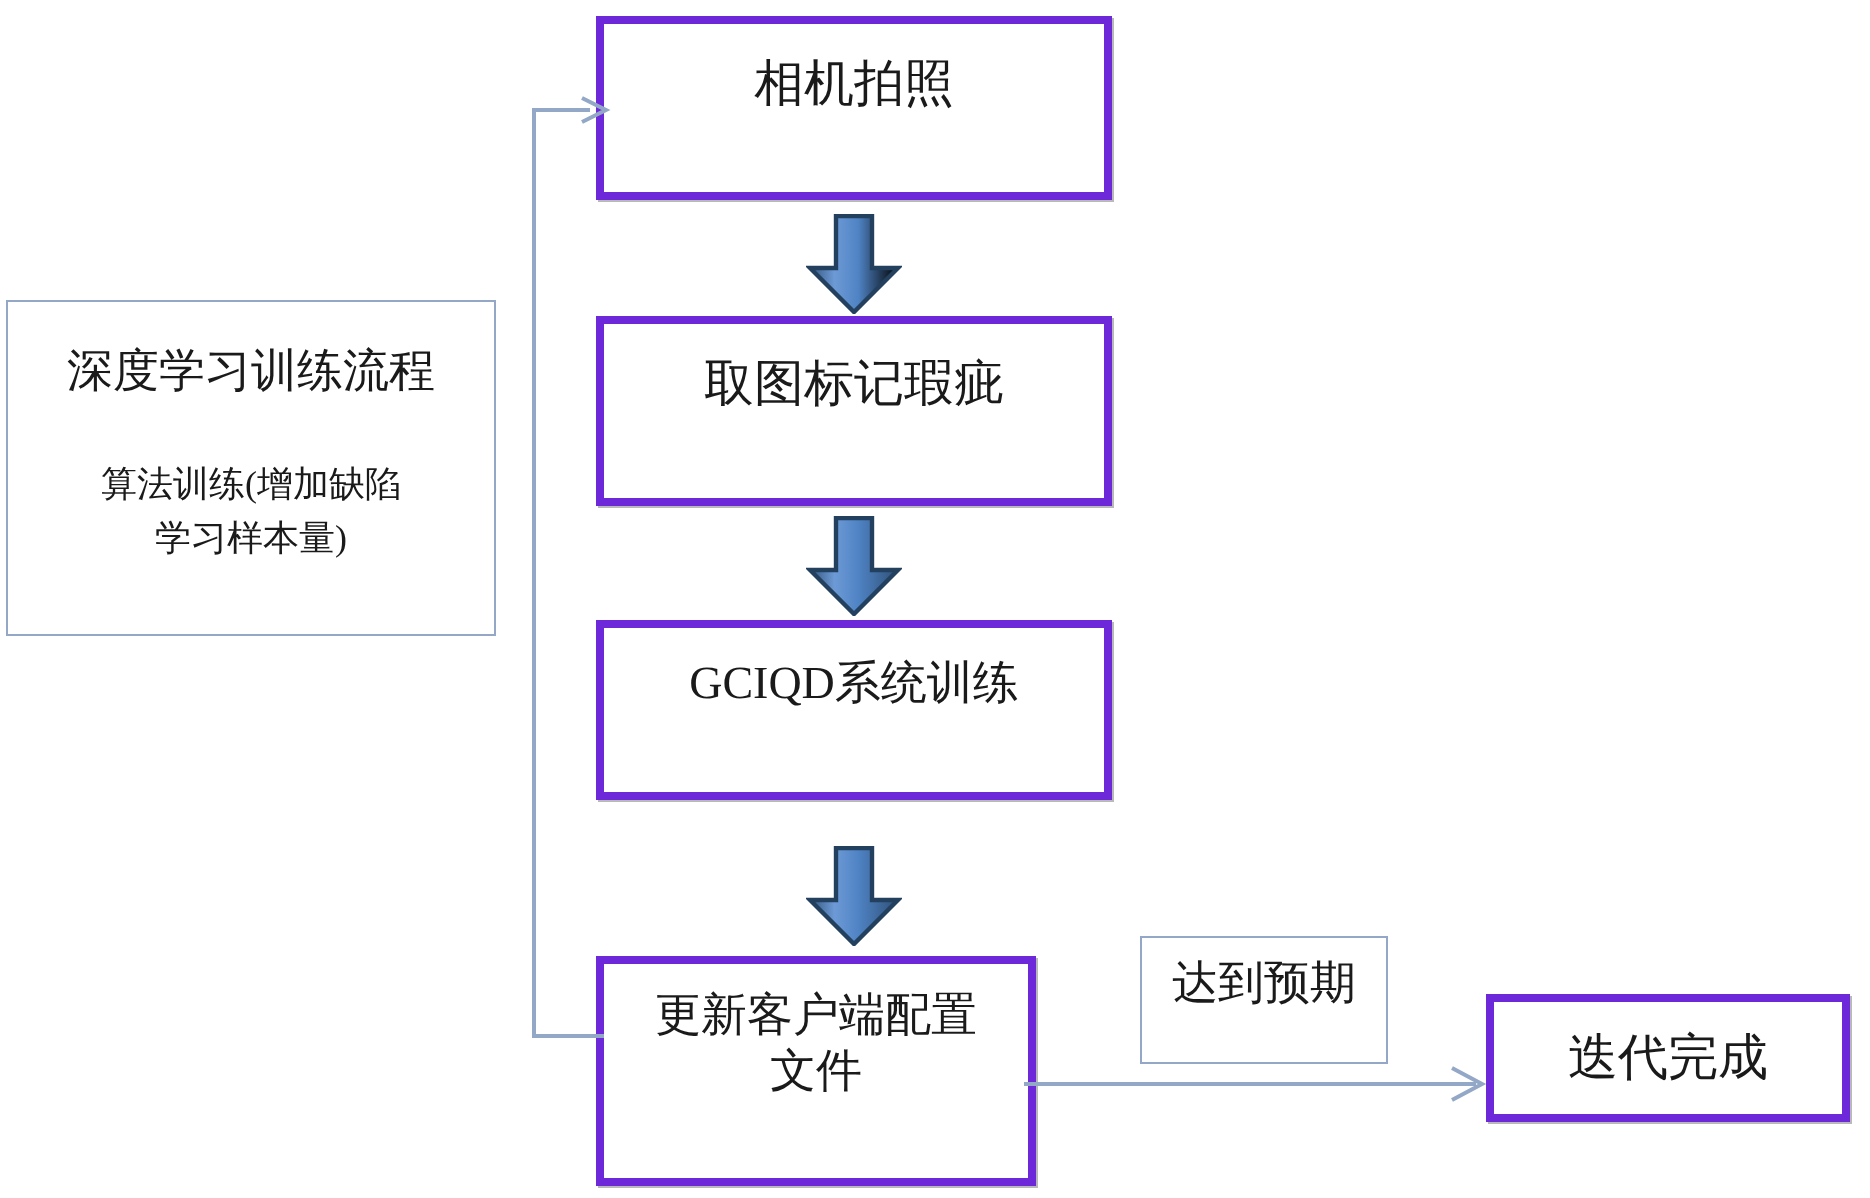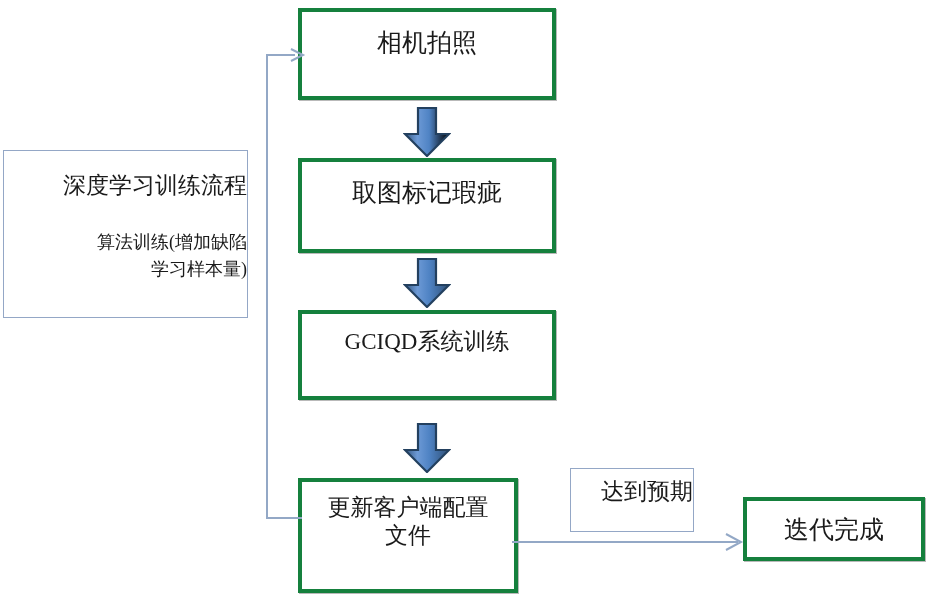--- a/index.html
+++ b/index.html
@@ -16,21 +16,21 @@
     width: 935px;
     height: 599px;
     background: #ffffff;
     overflow: hidden;
   }
 
   
   .proc-box {
     position: absolute;
     background: #ffffff;
-    border: 4px solid #15803d;
+    border: 4px solid #6d28d9;
     box-sizing: border-box;
     box-shadow: 1px 1px 0 0 #b9b9b9;
   }
   .proc-box .box-text {
     position: absolute;
     left: 0;
     right: 0;
     text-align: center;
     color: #1a1a1a;
     font-family: "Liberation Serif", "DejaVu Serif", serif;
@@ -42,21 +42,21 @@
   .note-box {
     position: absolute;
     background: #ffffff;
     border: 1.5px solid #94a7c6;
     box-sizing: border-box;
   }
   .note-box .note-text {
     position: absolute;
     left: 0;
     right: 0;
-    text-align: right;
+    text-align: center;
     color: #1a1a1a;
     font-family: "Liberation Serif", "DejaVu Serif", serif;
     white-space: pre-line;
     line-height: 1.5;
   }
 
   
   .block-arrow {
     position: absolute;
   }

